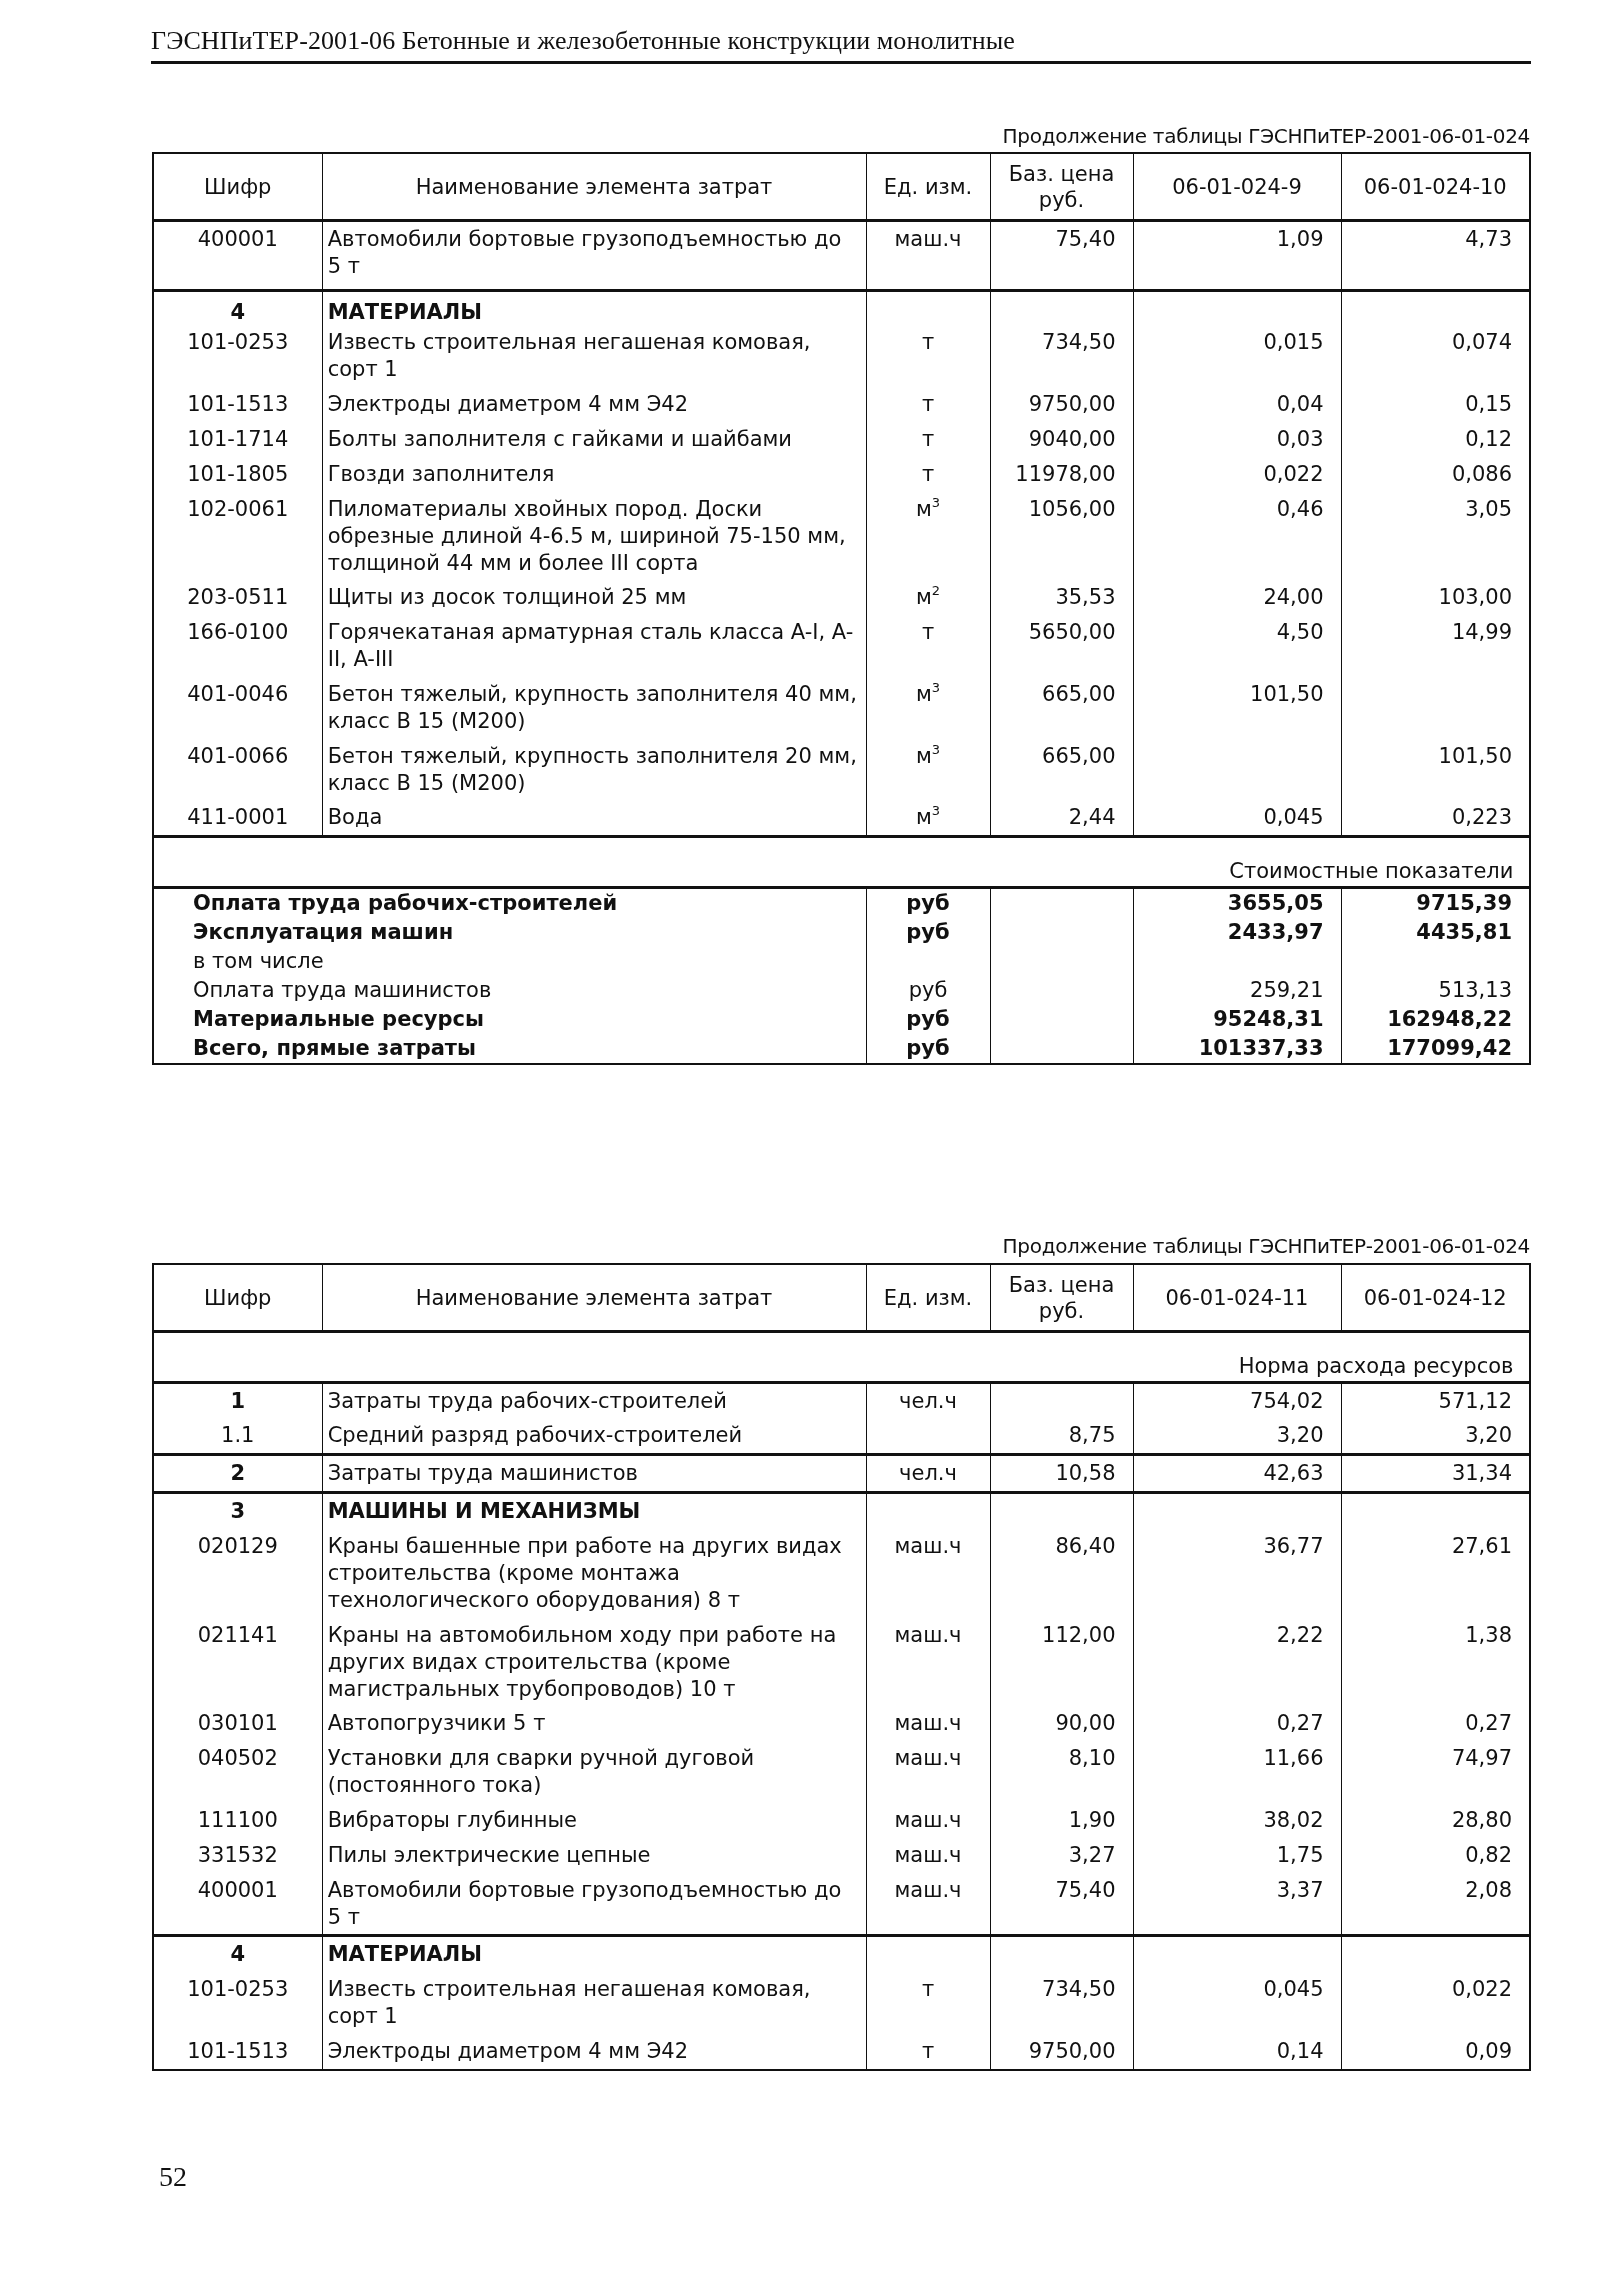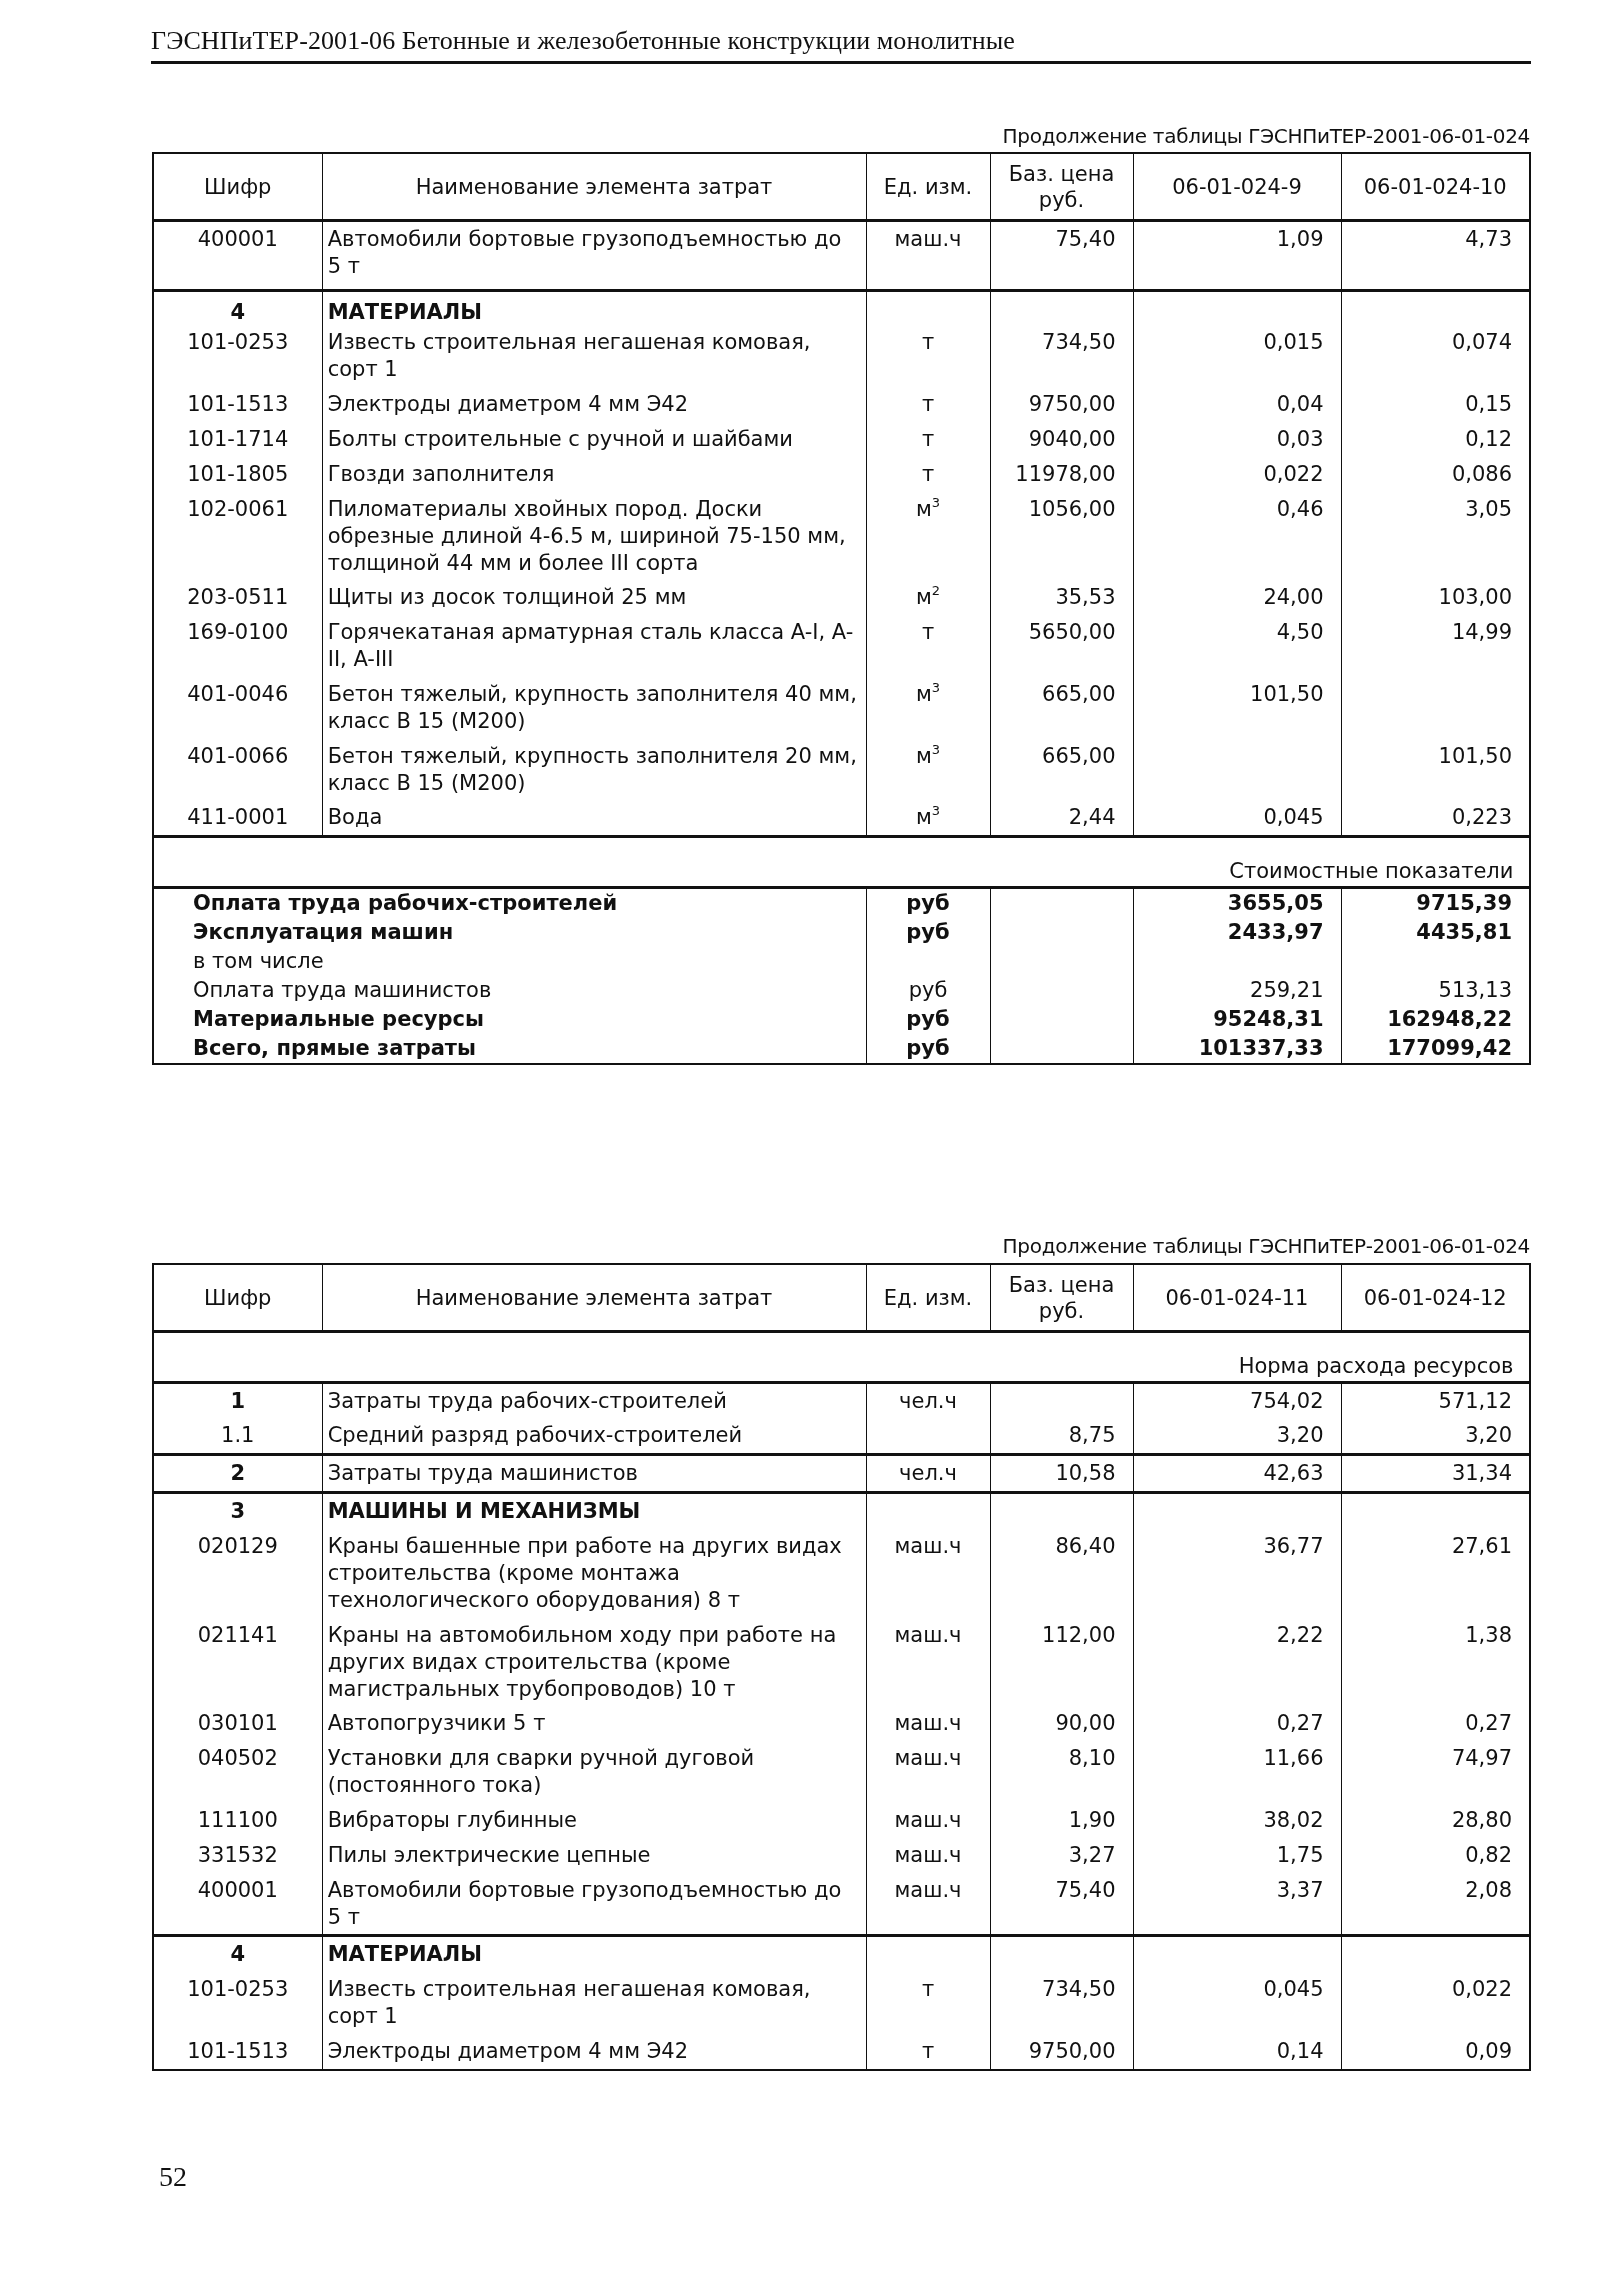--- a/index.html
+++ b/index.html
@@ -91,21 +91,21 @@
       <tr class="row">
         <td class="c-code">101-1513</td>
         <td class="c-name">Электроды диаметром 4 мм Э42</td>
         <td class="c-unit">т</td>
         <td class="c-num">9750,00</td>
         <td class="c-num">0,04</td>
         <td class="c-num">0,15</td>
       </tr>
       <tr class="row">
         <td class="c-code">101-1714</td>
-        <td class="c-name">Болты строительные с ручной и шайбами</td>
+        <td class="c-name">Болты заполнителя с гайками и шайбами</td>
         <td class="c-unit">т</td>
         <td class="c-num">9040,00</td>
         <td class="c-num">0,03</td>
         <td class="c-num">0,12</td>
       </tr>
       <tr class="row">
         <td class="c-code">101-1805</td>
         <td class="c-name">Гвозди заполнителя</td>
         <td class="c-unit">т</td>
         <td class="c-num">11978,00</td>
@@ -122,21 +122,21 @@
       </tr>
       <tr class="row">
         <td class="c-code">203-0511</td>
         <td class="c-name">Щиты из досок толщиной 25 мм</td>
         <td class="c-unit">м<sup>2</sup></td>
         <td class="c-num">35,53</td>
         <td class="c-num">24,00</td>
         <td class="c-num">103,00</td>
       </tr>
       <tr class="row">
-        <td class="c-code">169-0100</td>
+        <td class="c-code">166-0100</td>
         <td class="c-name">Горячекатаная арматурная сталь класса A-I, A-II, A-III</td>
         <td class="c-unit">т</td>
         <td class="c-num">5650,00</td>
         <td class="c-num">4,50</td>
         <td class="c-num">14,99</td>
       </tr>
       <tr class="row">
         <td class="c-code">401-0046</td>
         <td class="c-name">Бетон тяжелый, крупность заполнителя 40 мм, класс В 15 (М200)</td>
         <td class="c-unit">м<sup>3</sup></td>

